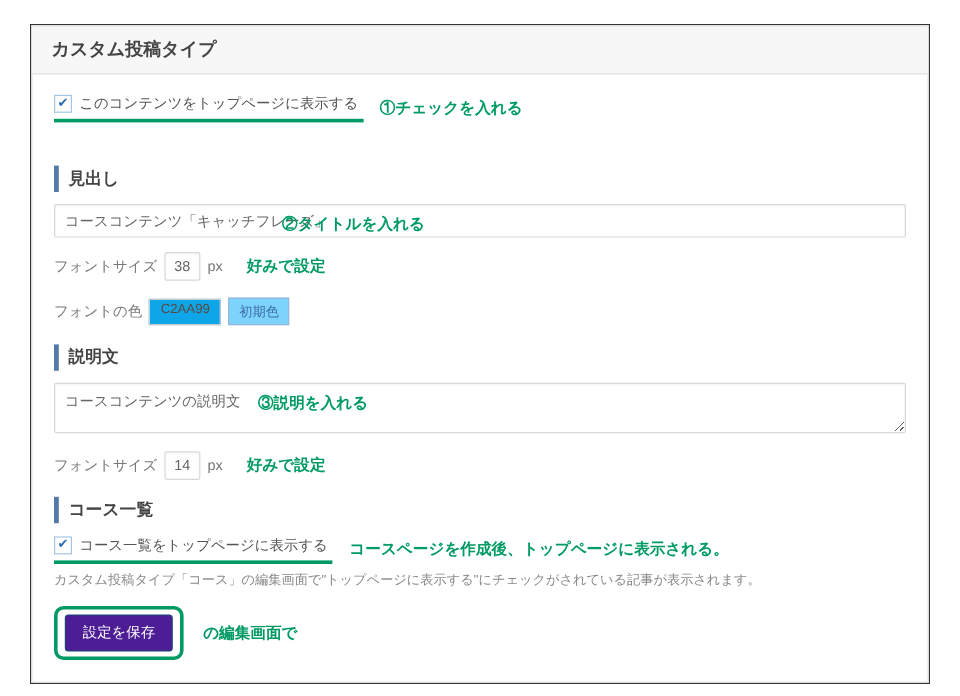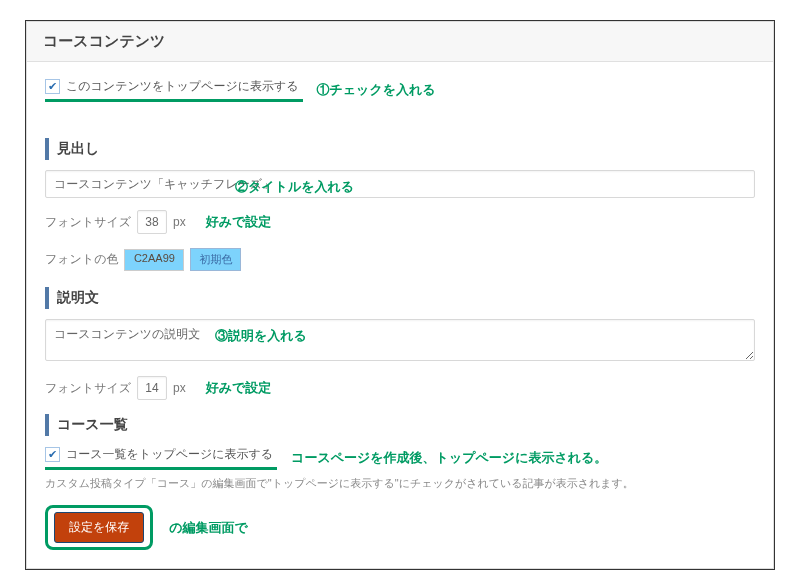--- a/index.html
+++ b/index.html
@@ -17,29 +17,29 @@
     .input-row-wrap { position: relative; margin-bottom: 12px; }
     .overlay-note { position: absolute; left: 190px; top: 8px; color: #009b63; font-weight: bold; font-size: 13px; pointer-events: none; }
     .field-line { display: flex; align-items: center; gap: 6px; margin: 10px 0 14px; color: #777; font-size: 12px; }
     .field-line input[type="text"] { width: 30px; text-align: center; padding: 4px 2px; }
     .swatch { display: inline-block; width: 60px; height: 22px; padding: 2px 6px; border: 1px solid #ccc; color: #666; font-size: 11px; text-align: center; }
     .btn-reset { padding: 3px 8px; border: 1px solid #9ab7d8; background: #7dd3fc; color: #3b6ca6; cursor: pointer; font-size: 11px; }
     .checkbox-custom { width: 15px; height: 15px; border: 1px solid #a6c5e6; background: #fff; display: inline-flex; align-items: center; justify-content: center; vertical-align: middle; cursor: pointer; }
     .checkbox-custom.checked::before { content: "✔"; color: #2a6db0; font-size: 11px; line-height: 1; }
     .help-text { color: #888; font-size: 11px; margin: 6px 0 14px; }
     .save-wrap { display: inline-block; border: 3px solid #009b63; border-radius: 8px; padding: 4px 6px; }
-    .btn-save { background: #c2410c; color: #fff; border: 1px solid #1b4773; padding: 6px 14px; font-size: 12px; cursor: pointer; border-radius: 3px; }
+    .btn-save { background: #4c1d95; color: #fff; border: 1px solid #1b4773; padding: 6px 14px; font-size: 12px; cursor: pointer; border-radius: 3px; }
     .save-row { display: flex; align-items: center; gap: 16px; }
   </style>
 </head>
 <body>
 
 <div class="outer">
   <div class="panel">
-    <div class="panel-header">コースコンテンツ</div>
+    <div class="panel-header">カスタム投稿タイプ</div>
     <div class="panel-body">
 
       <div class="checkbox-row">
         <span class="underline-green">
           <span class="checkbox-custom checked"></span>
           <span>このコンテンツをトップページに表示する</span>
         </span>
         <span class="green-note" style="margin-left:8px;">①チェックを入れる</span>
       </div>
 
@@ -52,21 +52,21 @@
 
       <div class="field-line">
         <span>フォントサイズ</span>
         <input type="text" value="38" style="">
         <span>px</span>
         <span class="green-note" style="margin-left:14px;">好みで設定</span>
       </div>
 
       <div class="field-line" style="margin-bottom:16px;">
         <span>フォントの色</span>
-        <span class="swatch" style="background:#7dd3fc;color:#5a4a3e;">C2AA99</span>
+        <span class="swatch" style="background:#0ea5e9;color:#5a4a3e;">C2AA99</span>
         <button class="btn-reset">初期色</button>
       </div>
 
       <div class="section-head">説明文</div>
 
       <div class="input-row-wrap">
         <textarea style="">コースコンテンツの説明文</textarea>
         <span class="overlay-note" style="left:170px;top:8px;">③説明を入れる</span>
       </div>
 

